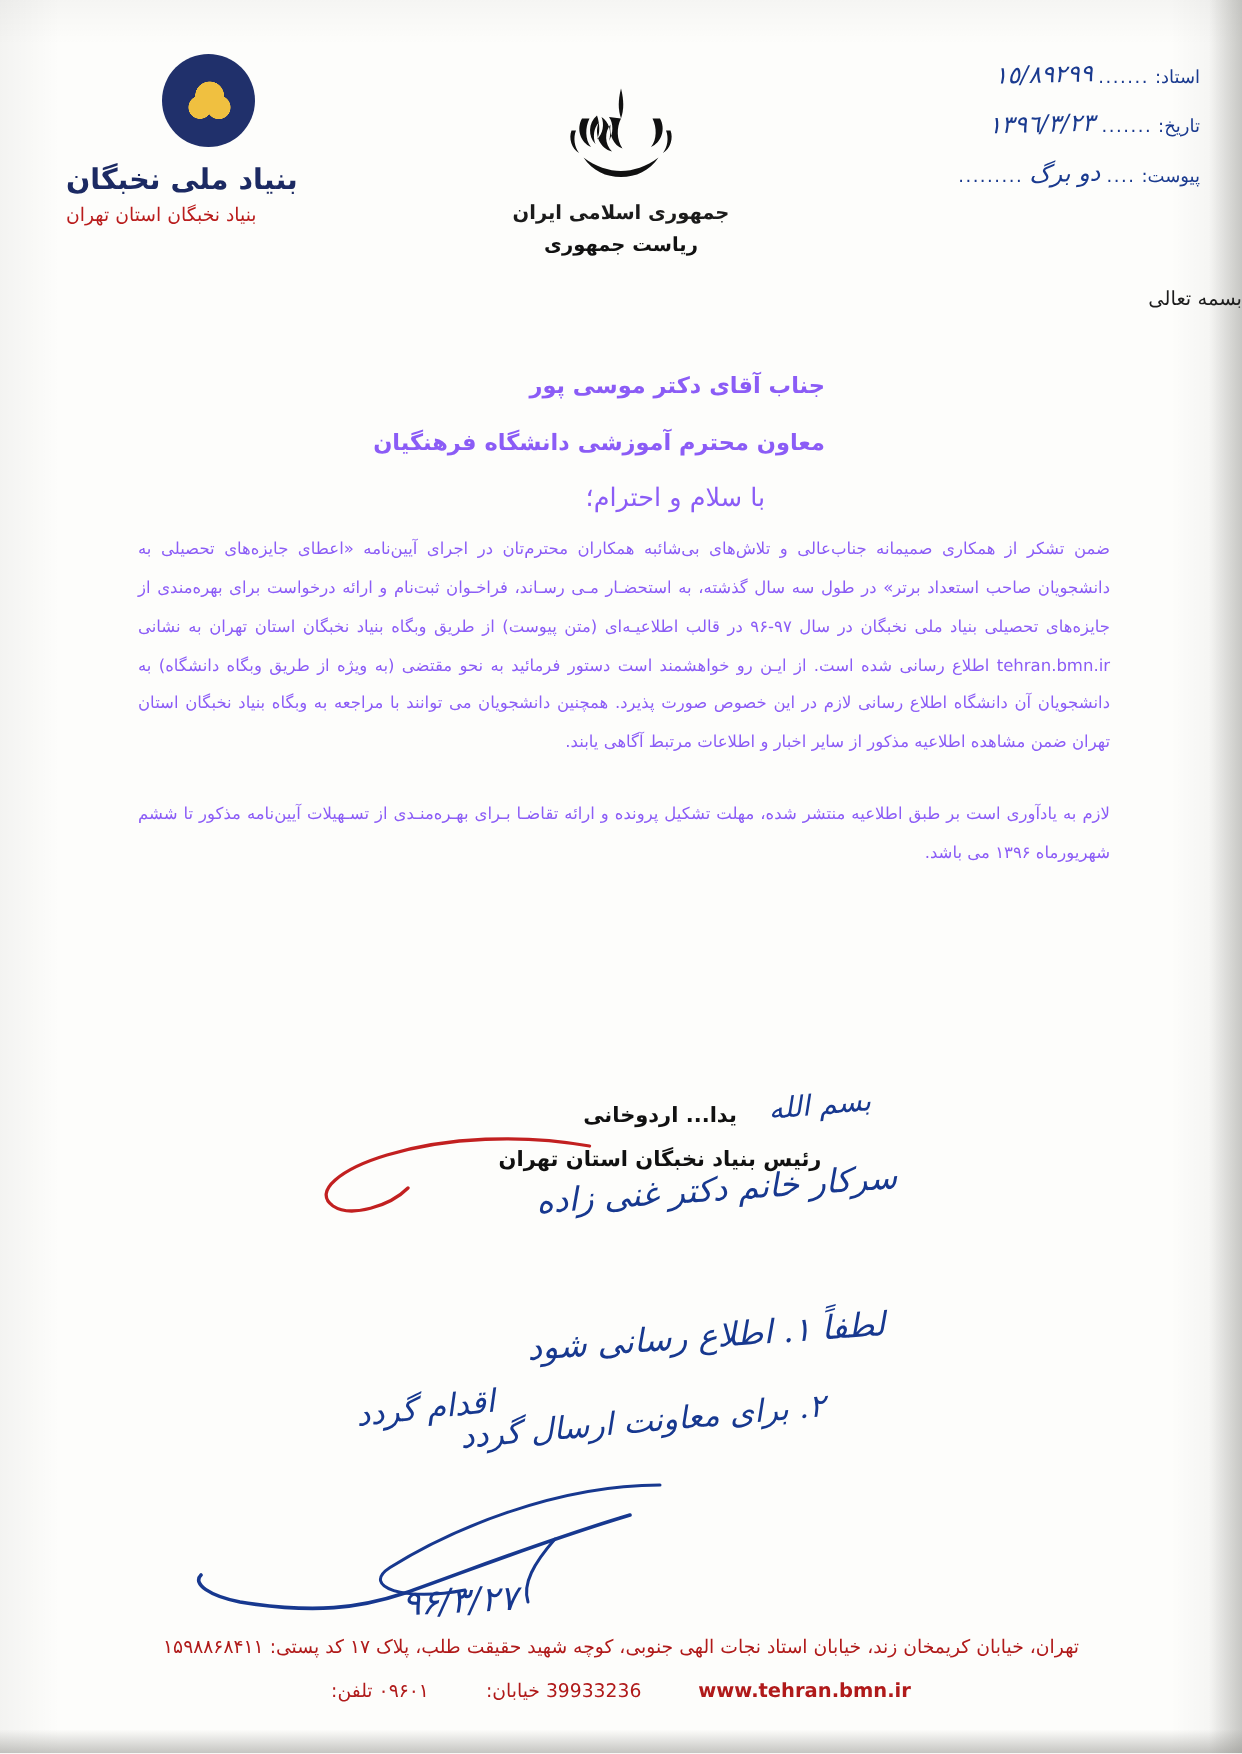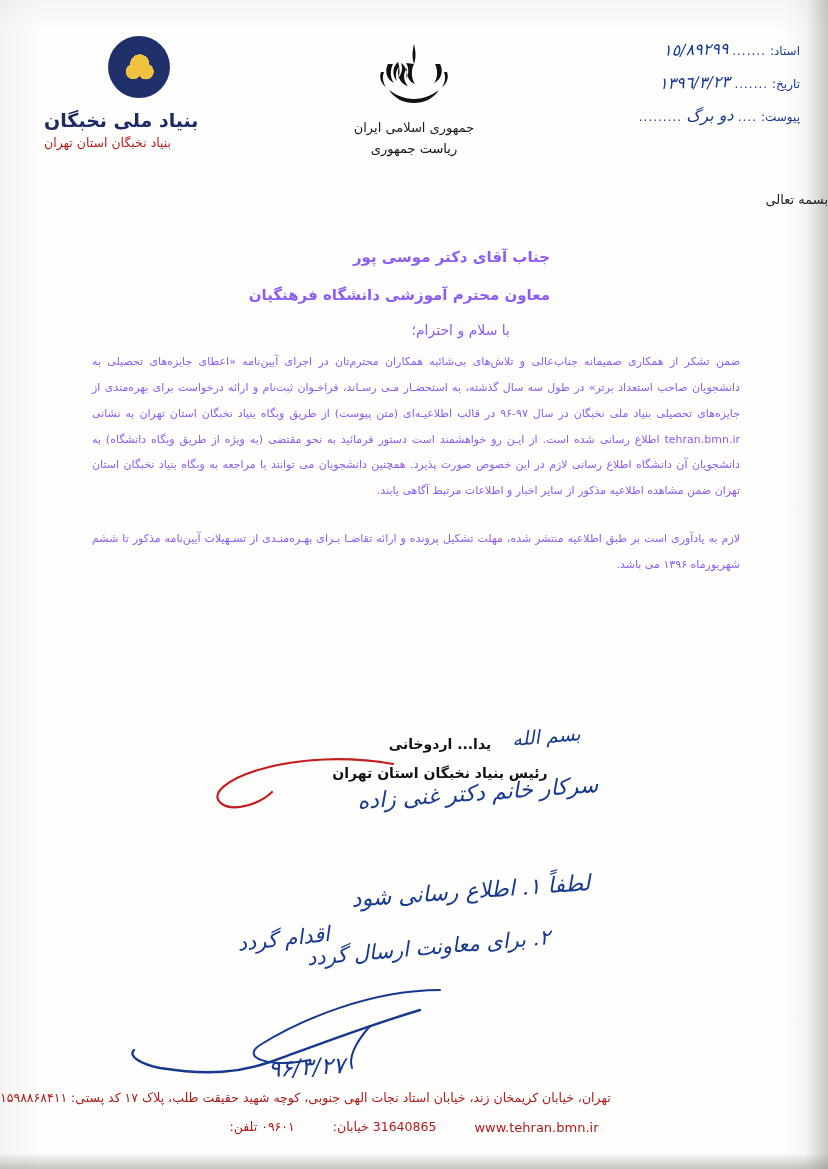--- a/index.html
+++ b/index.html
@@ -76,24 +76,25 @@
     font-family: "DejaVu Serif", serif;
     font-style: italic;
     font-size: 16px;
   }
 
   .emblem {
     position: absolute;
     top: 42px;
     left: 0;
     right: 0;
-    margin: 0 auto;
+    margin: 15px auto;
     width: 180px;
     text-align: center;
     color: #111;
+    font-weight: bold;
   }
   .emblem svg { display: block; margin: 0 auto; }
   .emblem-title {
     margin-top: 12px;
     font-size: 13px;
     line-height: 1.9;
     font-family: "DejaVu Sans", sans-serif;
     color: #1b1b1b;
   }
   .emblem-sub {
@@ -163,21 +164,21 @@
     margin-bottom: 20px;
     padding-right: 190px;
   }
   .addressee-2 {
     font-size: 15px;
     font-weight: bold;
     margin-bottom: 18px;
     padding-right: 190px;
   }
   .greeting {
-    font-size: 14px;
+    font-size: 17px;
     padding-right: 230px;
   }
   .para {
     font-size: 11px;
     line-height: 2.35;
     text-align: justify;
     text-justify: inter-word;
     margin-bottom: 22px;
   }
 
@@ -219,36 +220,36 @@
     white-space: nowrap;
     transform-origin: right center;
     direction: rtl;
   }
 
   
   .footer {
     position: absolute;
     bottom: 28px;
     left: 0; right: 0;
-    text-align: left;
+    text-align: center;
     color: #b01a1a;
     direction: rtl;
     font-size: 12.5px;
     line-height: 2.1;
   }
   .footer-line1 { letter-spacing: 0px; }
   .footer-line2 {
     display: flex;
     justify-content: center;
     gap: 38px;
     align-items: center;
     margin-top: 2px;
   }
   .footer-web {
-    font-weight: normal;
+    font-weight: bold;
     direction: ltr;
     font-size: 13px;
   }
 </style>
 </head>
 <body>
 
 <div class="page">
   <div class="paper-shade"></div>
   <div class="edge-right"></div>
@@ -328,21 +329,21 @@
       <path d="M300 60 C240 78 190 98 150 112 C120 122 90 126 40 118 C20 114 8 106 14 100" fill="none" stroke="#17388f" stroke-width="2.4" stroke-linecap="round"></path>
       <path d="M250 76 C236 92 228 106 232 118" fill="none" stroke="#17388f" stroke-width="2" stroke-linecap="round"></path>
     </svg>
   </div>
 
   <div class="footer">
     <div class="footer-line1">تهران، خیابان کریمخان زند، خیابان استاد نجات الهی جنوبی، کوچه شهید حقیقت طلب، پلاک ۱۷ کد پستی: ۱۵۹۸۸۶۸۴۱۱</div>
     <div class="footer-line2">
       <span class="footer-web">www.tehran.bmn.ir</span>
       <span>
-        <span>31640865</span>
+        <span>39933236</span>
         <span>خیابان:</span>
       </span>
       <span>
         <span>۰۹۶۰۱</span>
         <span>تلفن:</span>
       </span>
     </div>
   </div>
 </div>
 

